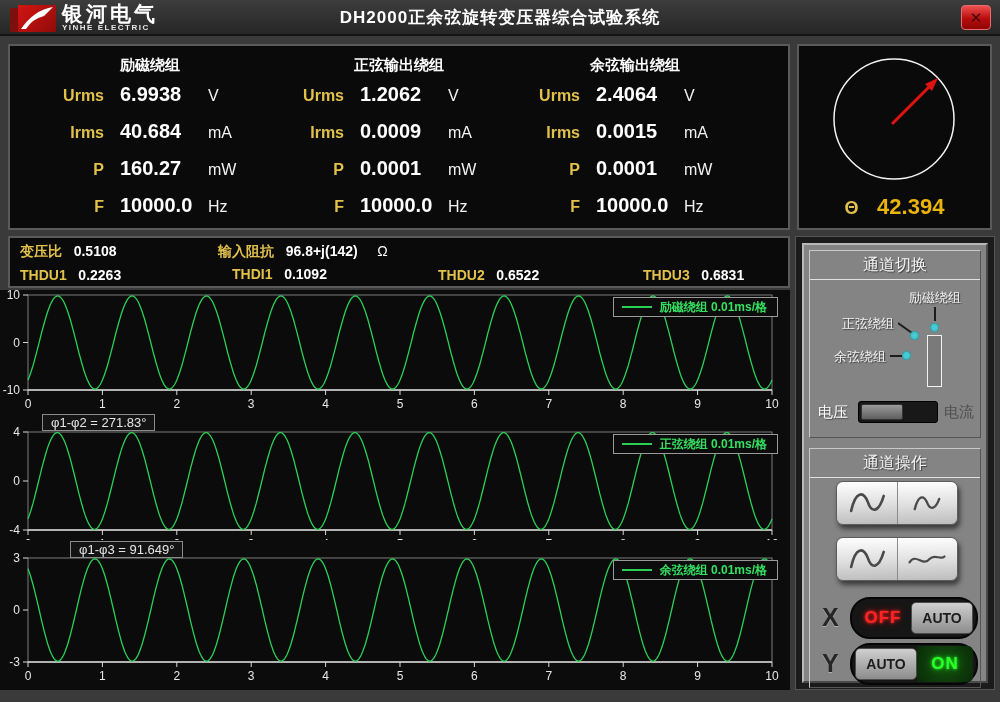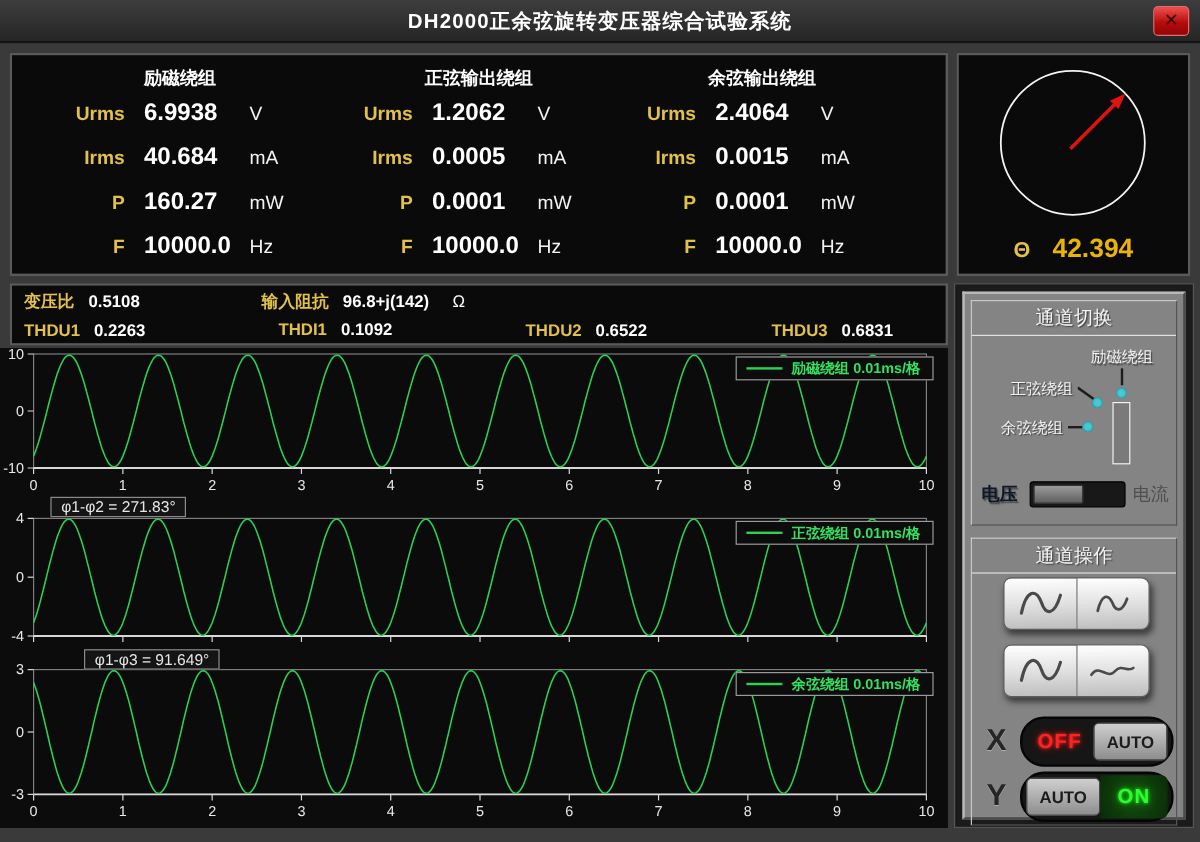--- a/index.html
+++ b/index.html
@@ -70,21 +70,21 @@
   .ops-group { height:240px; }
 
   .wind-label { position:absolute; color:#f4f4f4; font-size:13px; text-shadow:1px 1px 1px #3f3f3f; white-space:nowrap; }
   .dot { position:absolute; width:9px; height:9px; border-radius:50%; background:#49c9d4; box-shadow:0 0 2px #0b5e66 inset; }
   .conn { position:absolute; background:#1c1c1c; }
   .vslider { position:absolute; width:15px; height:52px; border:1px solid #f2f2f2; background:#7a7a7a; cursor:pointer; }
   .vi-toggle { position:absolute; width:80px; height:22px; background:#181818; border-radius:3px;
     border:1px solid #000; cursor:pointer; }
   .vi-knob { position:absolute; left:2px; top:2px; width:42px; height:16px; border-radius:2px;
     background:linear-gradient(#9a9a9a,#5f5f5f); border:1px solid #333; }
-  .v-label { position:absolute; color:#0f172a; font-size:15px; font-weight:bold; text-shadow:1px 1px 1px #4a4a4a; }
+  .v-label { position:absolute; color:#ffffff; font-size:15px; font-weight:normal; text-shadow:1px 1px 1px #4a4a4a; }
   .i-label { position:absolute; color:#4f4f4f; font-size:15px; }
 
   .rocker { position:absolute; width:122px; height:44px; display:flex; border-radius:7px;
     box-shadow:2px 4px 5px rgba(0,0,0,.55); border:1px solid #5d5d5d; cursor:pointer; }
   .rocker .half { flex:1; background:linear-gradient(178deg,#ffffff,#dedede 55%,#bdbdbd); display:flex;
     align-items:center; justify-content:center; }
   .rocker .half.l { border-radius:6px 0 0 6px; border-right:1px solid #8a8a8a; }
   .rocker .half.r { border-radius:0 6px 6px 0; }
 
   .axis-label { position:absolute; color:#262626; font-size:25px; font-weight:bold;
@@ -99,20 +99,34 @@
     font-size:14px; font-weight:bold; }
   .y-on-bg { background:radial-gradient(circle at 50% 50%, #14520f, #0a2a08); border-radius:0 5px 5px 0;
     height:36px; line-height:36px; }
 </style>
 </head>
 <body>
 
 <div class="stage">
 
   <div class="titlebar">
+    <div class="logo-wrap">
+      <div class="logo-box">
+        <div class="logo-back"></div>
+        <div class="logo-front">
+          <svg width="38" height="27" viewBox="0 0 38 27">
+            <path d="M3,24 Q16,5 35,2 L26,11 Q14,14 8,24 Z" fill="#ffffff"></path>
+          </svg>
+        </div>
+      </div>
+      <div class="logo-text">
+        <div class="cn">银河电气</div>
+        <div class="en">YINHE ELECTRIC</div>
+      </div>
+    </div>
     <div class="app-title">DH2000正余弦旋转变压器综合试验系统</div>
     <div class="close-btn">✕</div>
   </div>
 
   <div class="panel meas-panel">
     <div class="mcol" style="left:22px;">
       <div class="mhead" style="padding-left:88px;">励磁绕组</div>
       <div class="mrow">
           <span class="mlabel">Urms</span>
           <span class="mvalue">6.9938</span>
@@ -136,21 +150,21 @@
     </div>
     <div class="mcol" style="left:262px;">
       <div class="mhead" style="padding-left:82px;">正弦输出绕组</div>
       <div class="mrow">
           <span class="mlabel">Urms</span>
           <span class="mvalue">1.2062</span>
           <span class="munit">V</span>
         </div>
       <div class="mrow">
           <span class="mlabel">Irms</span>
-          <span class="mvalue">0.0005</span>
+          <span class="mvalue">0.0009</span>
           <span class="munit">mA</span>
         </div>
       <div class="mrow">
           <span class="mlabel">P</span>
           <span class="mvalue">0.0001</span>
           <span class="munit">mW</span>
         </div>
       <div class="mrow">
           <span class="mlabel">F</span>
           <span class="mvalue">10000.0</span>

